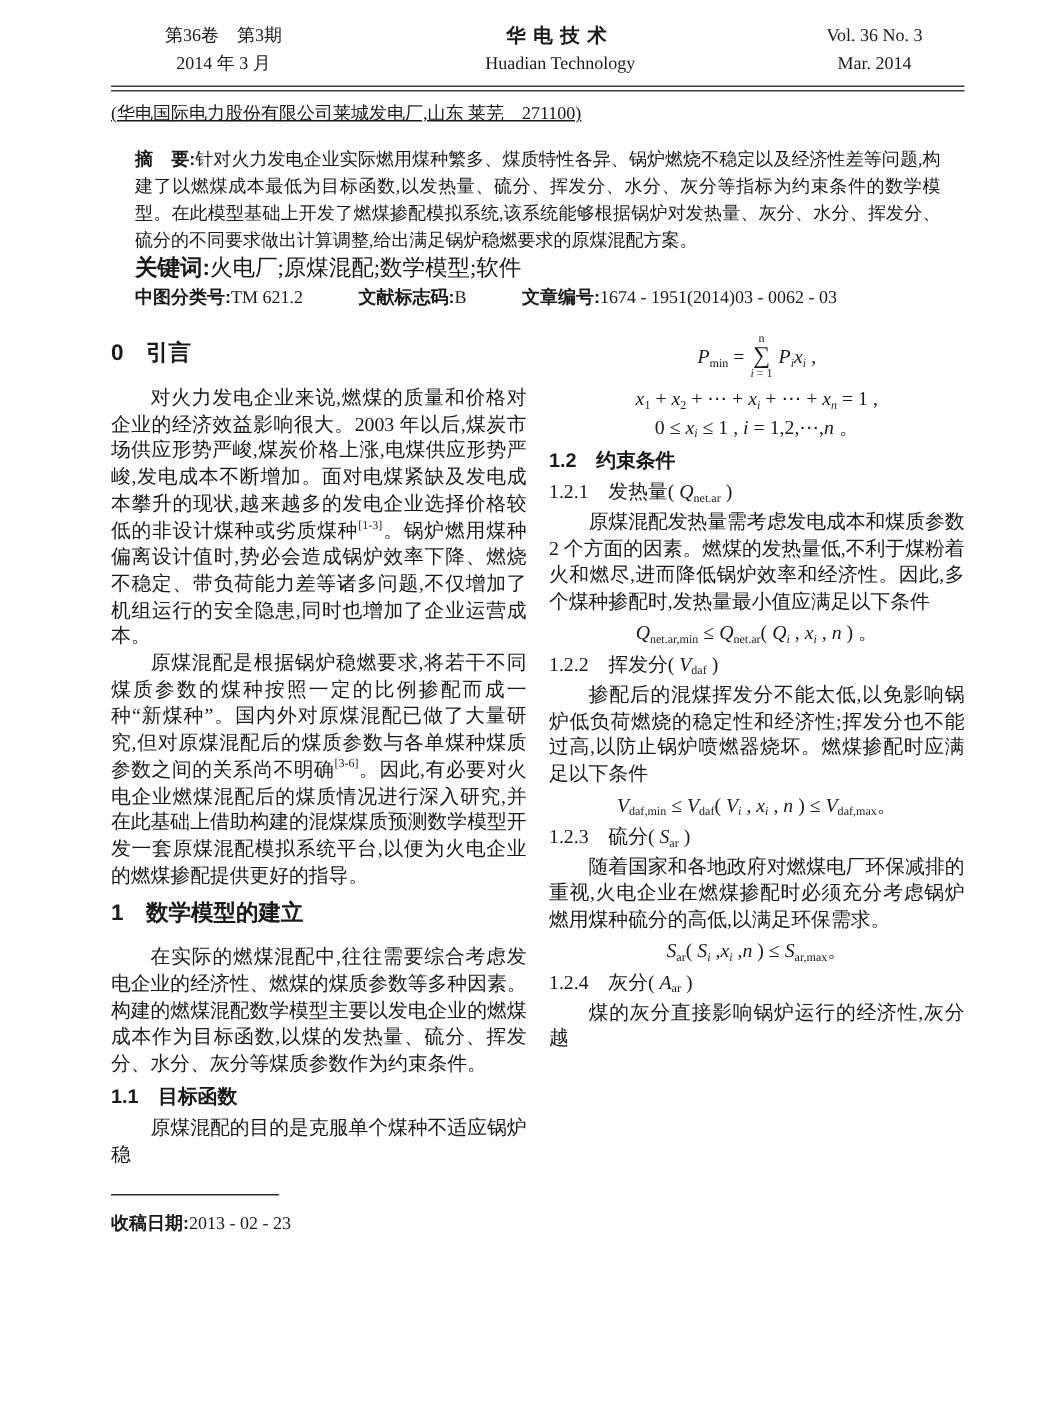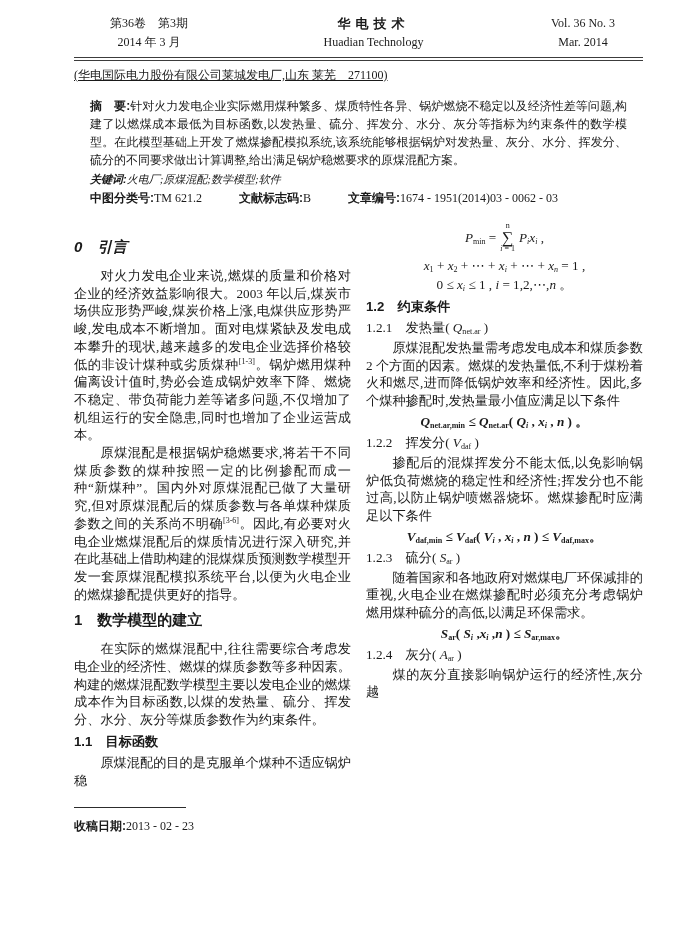--- a/index.html
+++ b/index.html
@@ -18,47 +18,47 @@
   .jh-cn{font-weight:bold;font-size:13px;letter-spacing:5px;font-family:"Liberation Serif","DejaVu Serif",serif;}
   .double-rule{margin-top:5px;height:2px;border-top:1.5px solid #3c3c3c;border-bottom:1px solid #3c3c3c;}
   
   .title{margin:30px 0 0 0;text-align:center;font-family:"Liberation Sans","DejaVu Sans",sans-serif;
     font-weight:bold;font-size:24px;line-height:35px;letter-spacing:1.5px;}
   .authors{margin-top:18px;text-align:center;font-size:14px;letter-spacing:1px;}
   .affiliation{margin-top:6px;text-align:left;font-size:12px;text-decoration:underline;}
   
   .abstract{margin:13px auto 0;width:537px;font-size:12px;line-height:18px;text-align:justify;}
   .b-label{font-weight:bold;font-family:"Liberation Sans","DejaVu Sans",sans-serif;}
-  .keywords{margin:1px auto 0;width:537px;font-size:11px;line-height:18px;font-style:italic;}
+  .keywords{margin:1px auto 0;width:537px;font-size:15px;line-height:18px;}
   .meta-line{margin:1px auto 0;width:537px;font-size:12px;line-height:18px;}
   .meta-item{margin-right:34px;white-space:nowrap;}
   .meta-item:last-child{margin-right:0;}
   
   .columns{display:flex;gap:15px;margin-top:11px;}
   .col{width:285px;font-size:13.2px;line-height:17.7px;text-align:justify;}
   .para{margin:0;text-indent:2em;}
   .no-indent{text-indent:0;}
   sup,sub{font-size:61%;line-height:0;}
   sub{vertical-align:-0.3em;}
   i{font-family:"Liberation Serif","DejaVu Serif",serif;}
   .h2{font-family:"Liberation Sans","DejaVu Sans",sans-serif;font-weight:bold;
     font-size:15px;line-height:18px;margin:8px 0 11px 0;text-indent:0;}
-  .h2.first{margin-top:20px;font-style:italic;}
+  .h2.first{margin-top:9px;}
   .h3{font-family:"Liberation Sans","DejaVu Sans",sans-serif;font-weight:bold;
     font-size:13.2px;line-height:18px;margin:4px 0 3px 0;}
   .h4{font-size:13.2px;line-height:18px;margin:2px 0 2px 0;}
   
   .formula-block{margin:4px 0 2px 0;}
   .f-line{text-align:center;font-size:13.2px;line-height:19px;}
   .f-main{display:flex;justify-content:center;align-items:center;line-height:1;margin:2px 0 3px 0;}
   .f-main > span{margin:0 2px;}
   .sum{display:inline-flex;flex-direction:column;align-items:center;line-height:1;}
   .sum .lim{font-size:8px;line-height:8px;}
   .sum .sym{font-size:16px;line-height:15px;}
-  .formula{text-align:center;font-size:13.2px;line-height:20px;margin:2px 0;font-weight:bold;}
+  .formula{text-align:center;font-size:13.2px;line-height:20px;margin:2px 0;}
   
   .footnote{margin-top:18px;}
   .fn-rule{width:112px;border-top:1px solid #2c2c2c;margin-bottom:10px;}
   .fn-text{font-size:12px;}
 </style>
 </head>
 <body>
 
 <div class="page">
 

